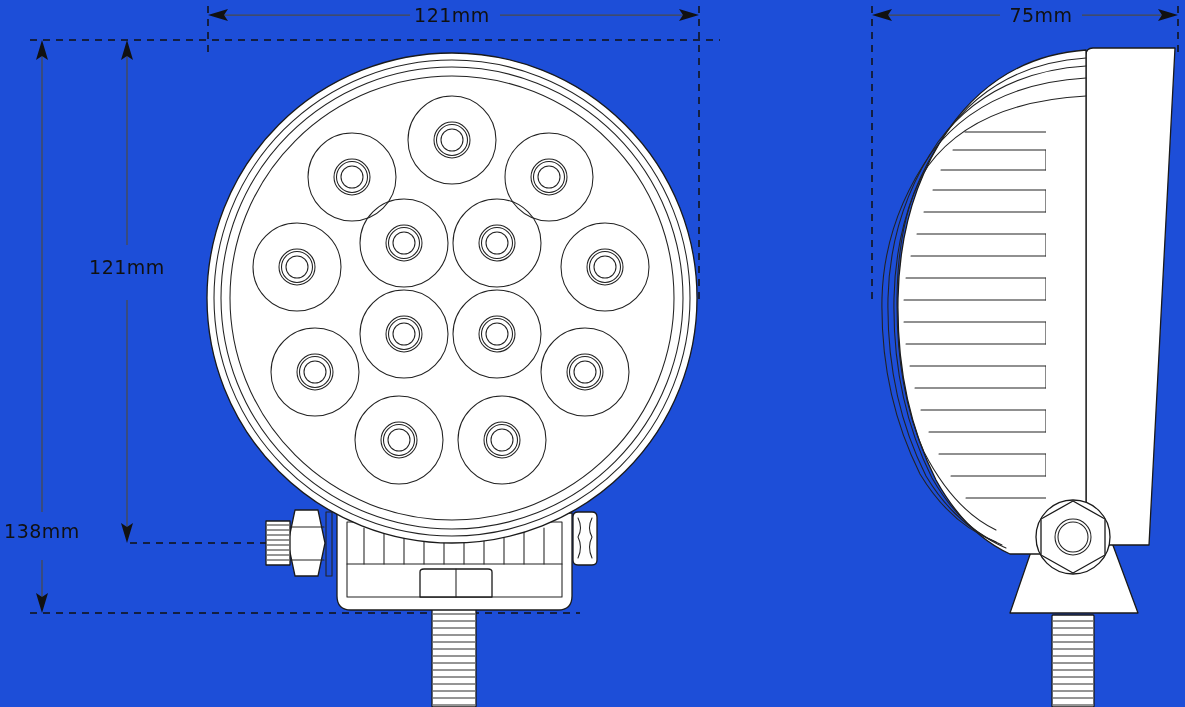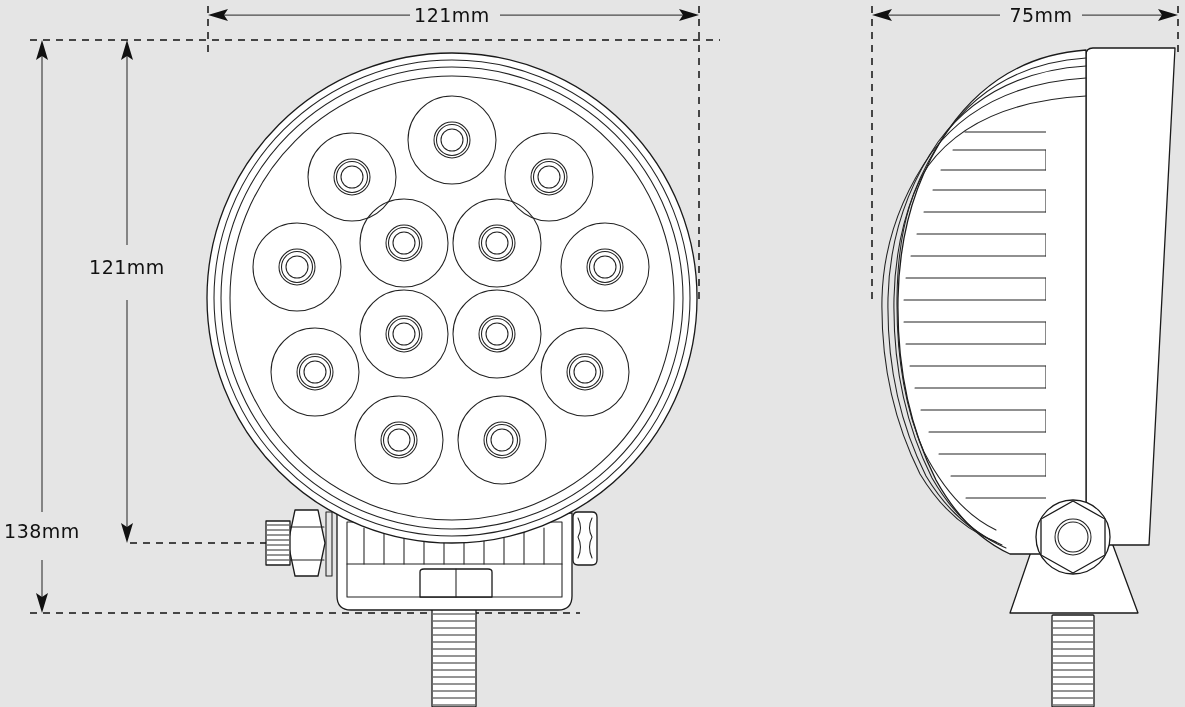--- a/index.html
+++ b/index.html
@@ -8,21 +8,21 @@
     padding: 0;
     background: #ffffff;
   }
   body {
     font-family: "DejaVu Sans", sans-serif;
   }
   #drawing-root {
     position: relative;
     width: 1185px;
     height: 707px;
-    background: #e5e5e5;
+    background: #1d4ed8;
     overflow: hidden;
   }
   svg.sheet {
     display: block;
     width: 1185px;
     height: 707px;
   }
   .dim-text {
     font-family: "DejaVu Sans", sans-serif;
     font-size: 19px;

